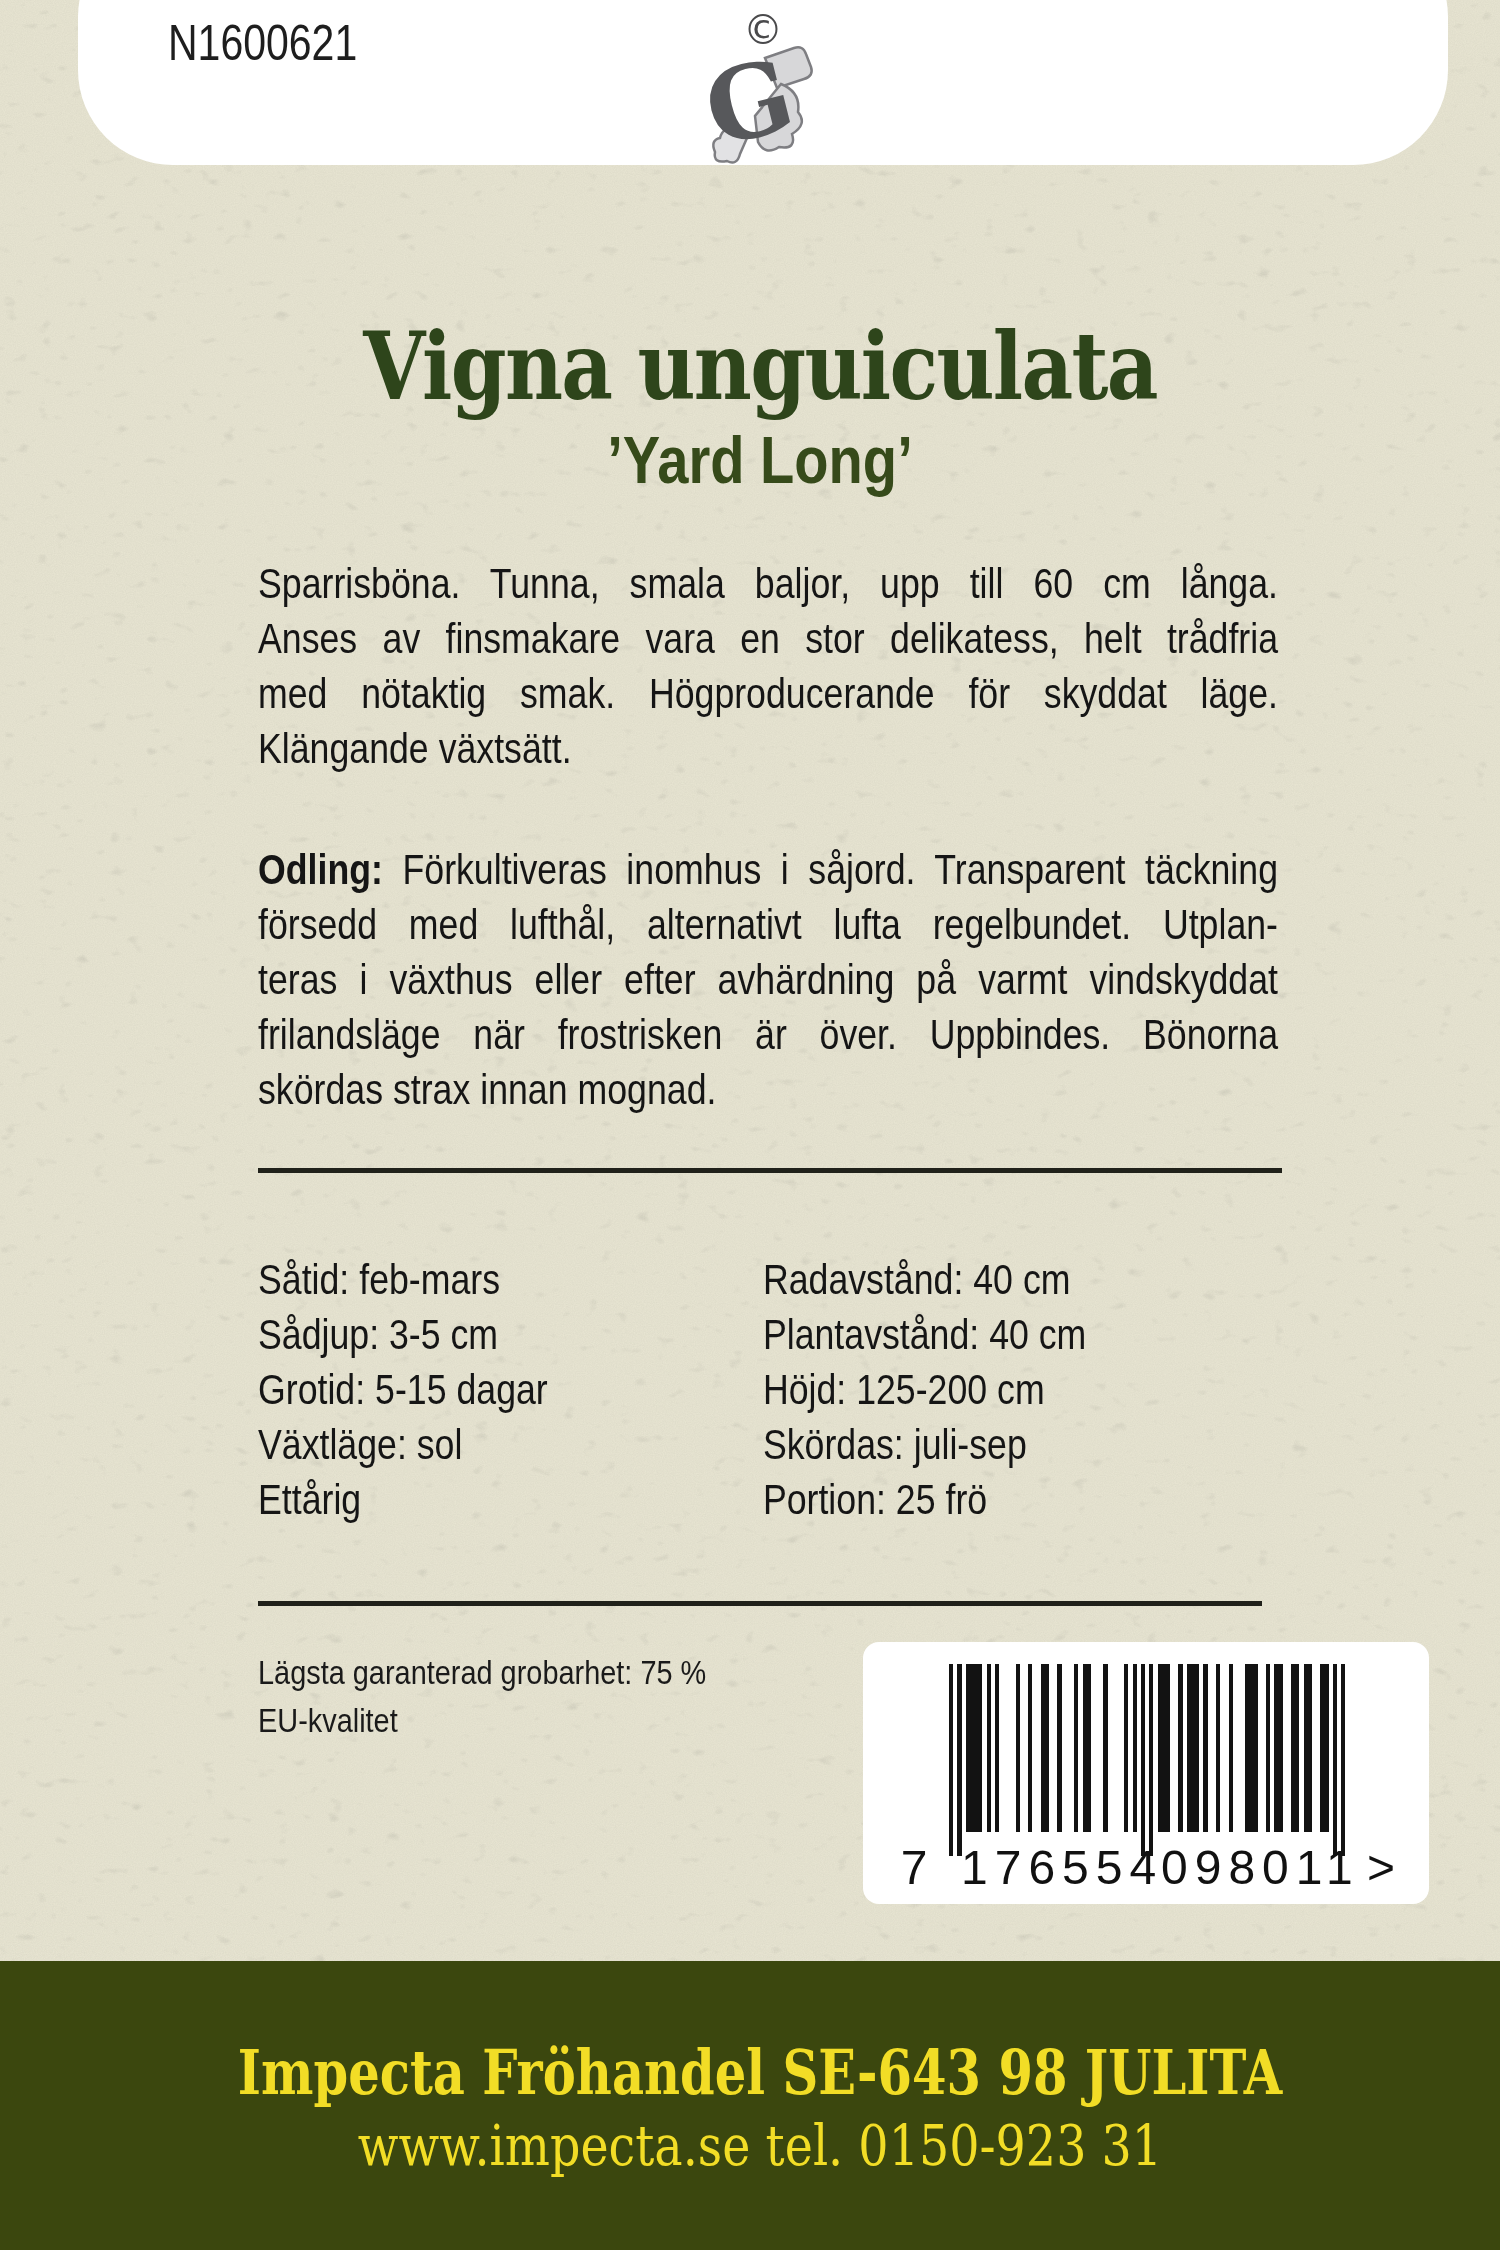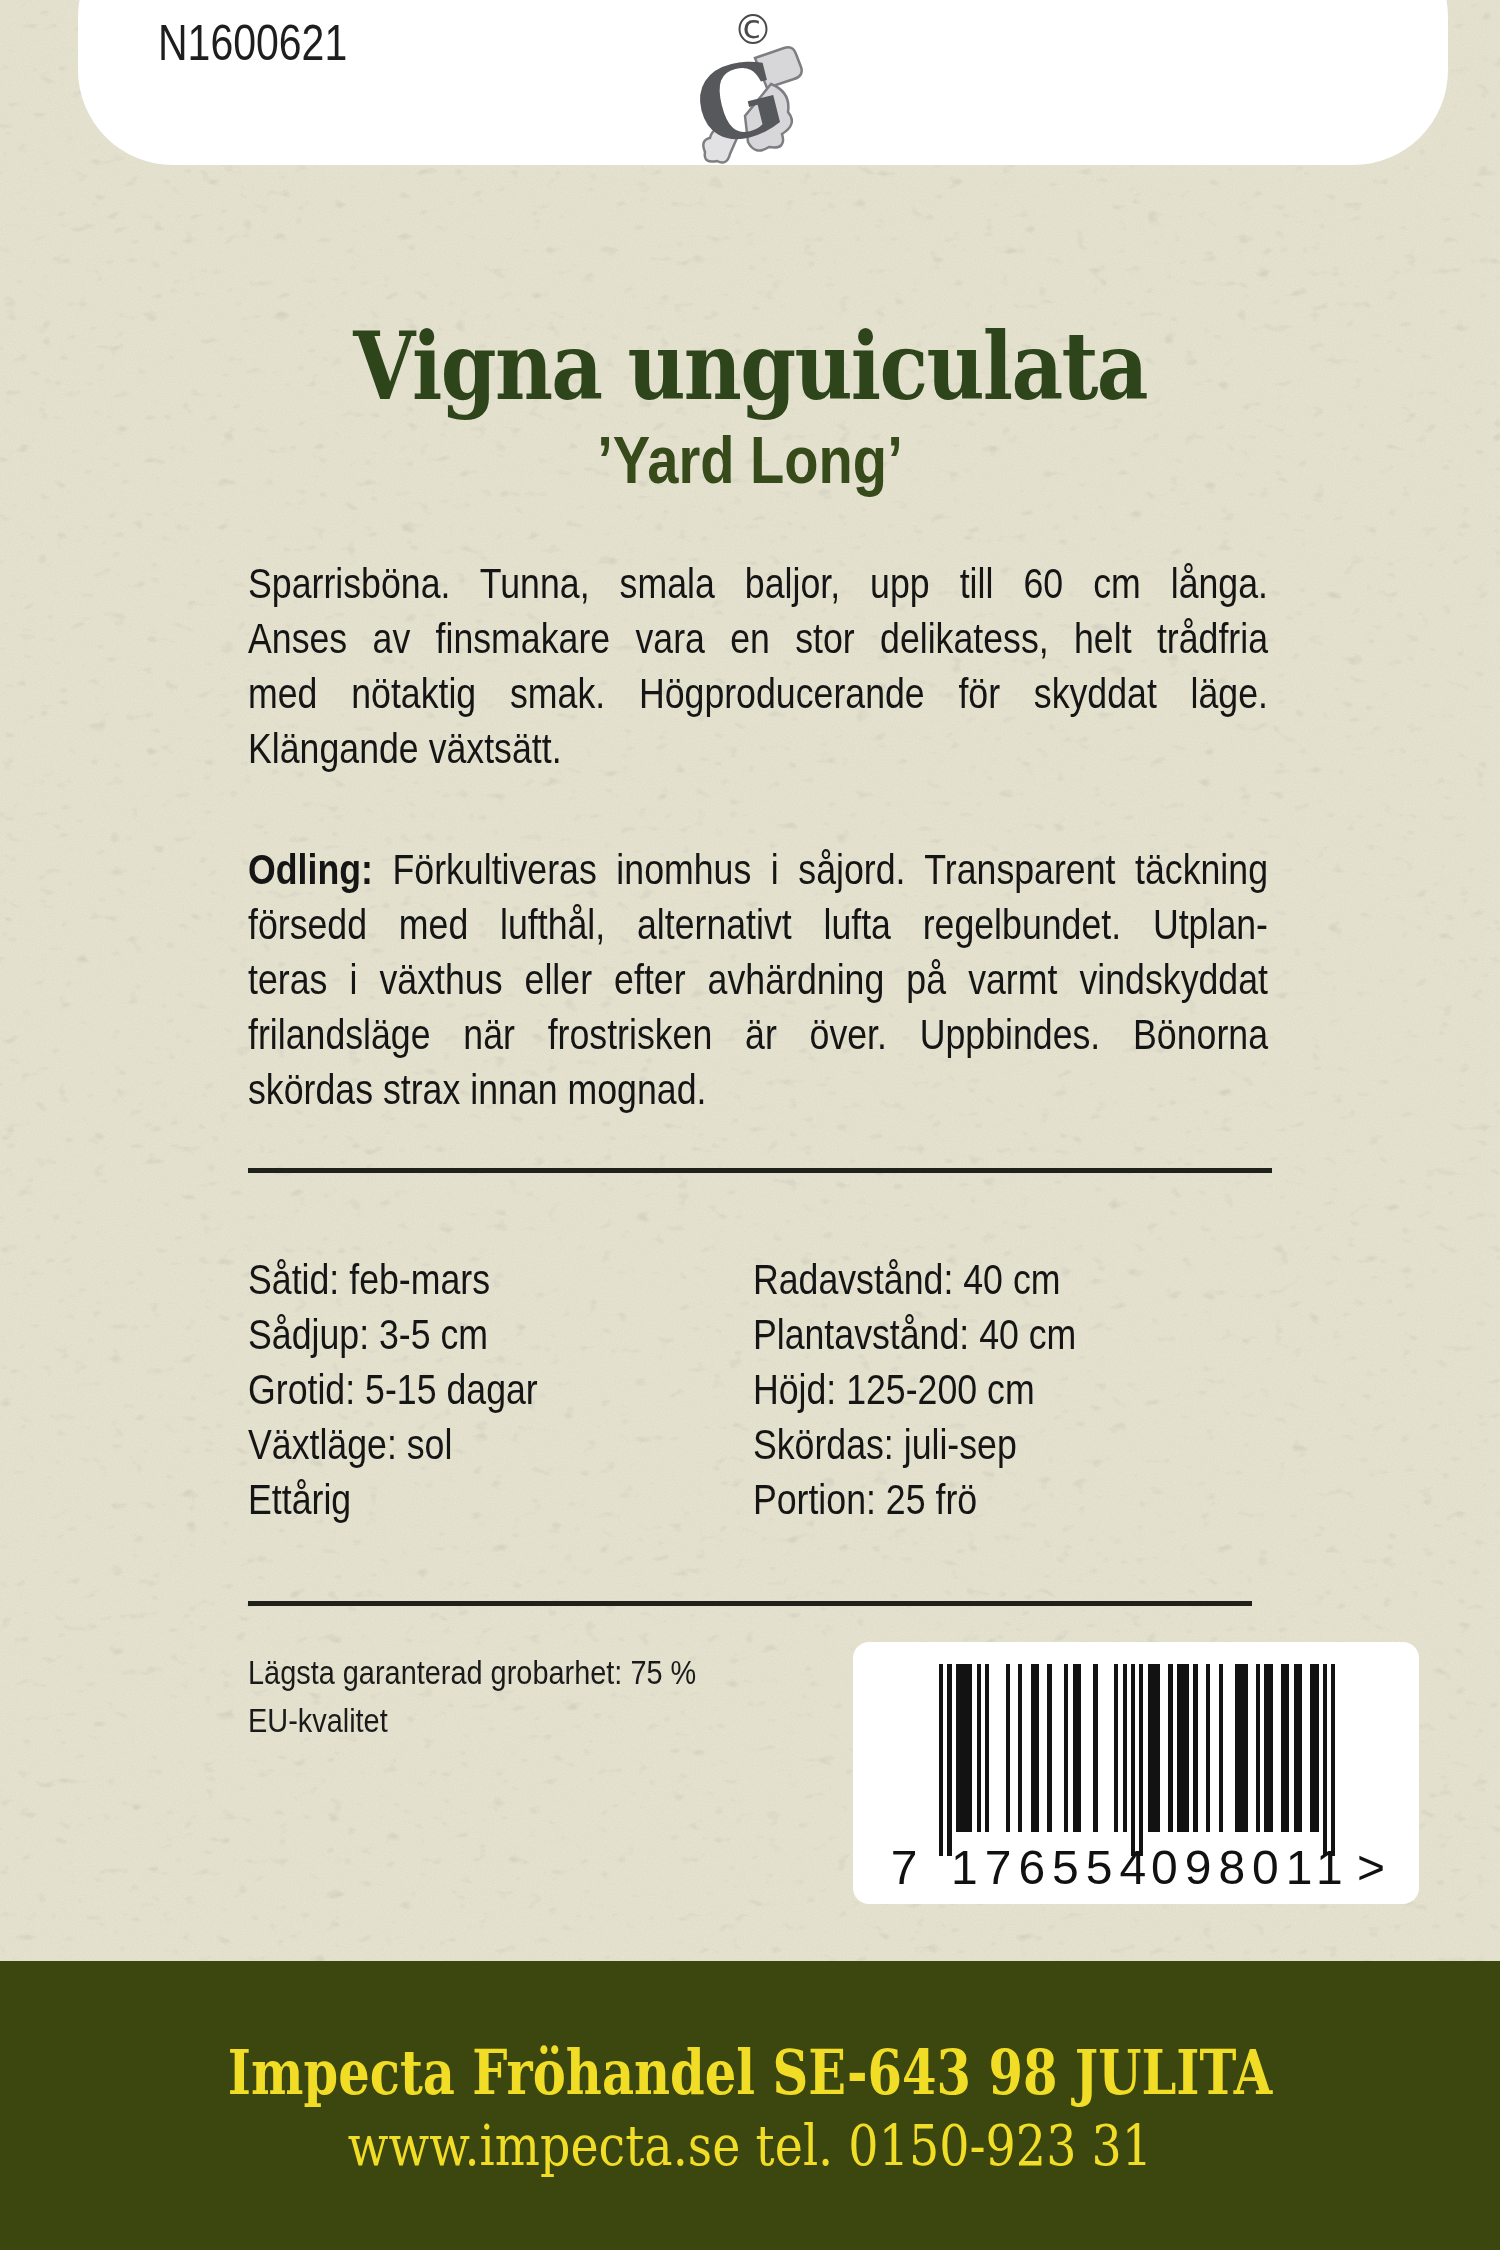--- a/index.html
+++ b/index.html
@@ -11,21 +11,21 @@
     font-family:"Liberation Sans", sans-serif;
     color:#161616;
   }
   .texture{position:absolute;left:0;top:0;z-index:0;pointer-events:none;}
   
   .flap{
     position:absolute;z-index:1;
     left:78px;top:-78px;width:1370px;height:243px;
     background:#ffffff;border-radius:95px;
   }
-  .content{position:absolute;inset:0;z-index:2;}
+  .content{position:absolute;inset:0;z-index:2;margin-left:10px;}
 
   .product-code{
     position:absolute;left:158px;top:14px;
     font-size:50px;color:#1e1e1e;
     transform:scaleX(.82);transform-origin:0 0;
     letter-spacing:0px;white-space:nowrap;
   }
   .logo{position:absolute;left:685px;top:4px;width:130px;height:168px;}
 
   .title{

